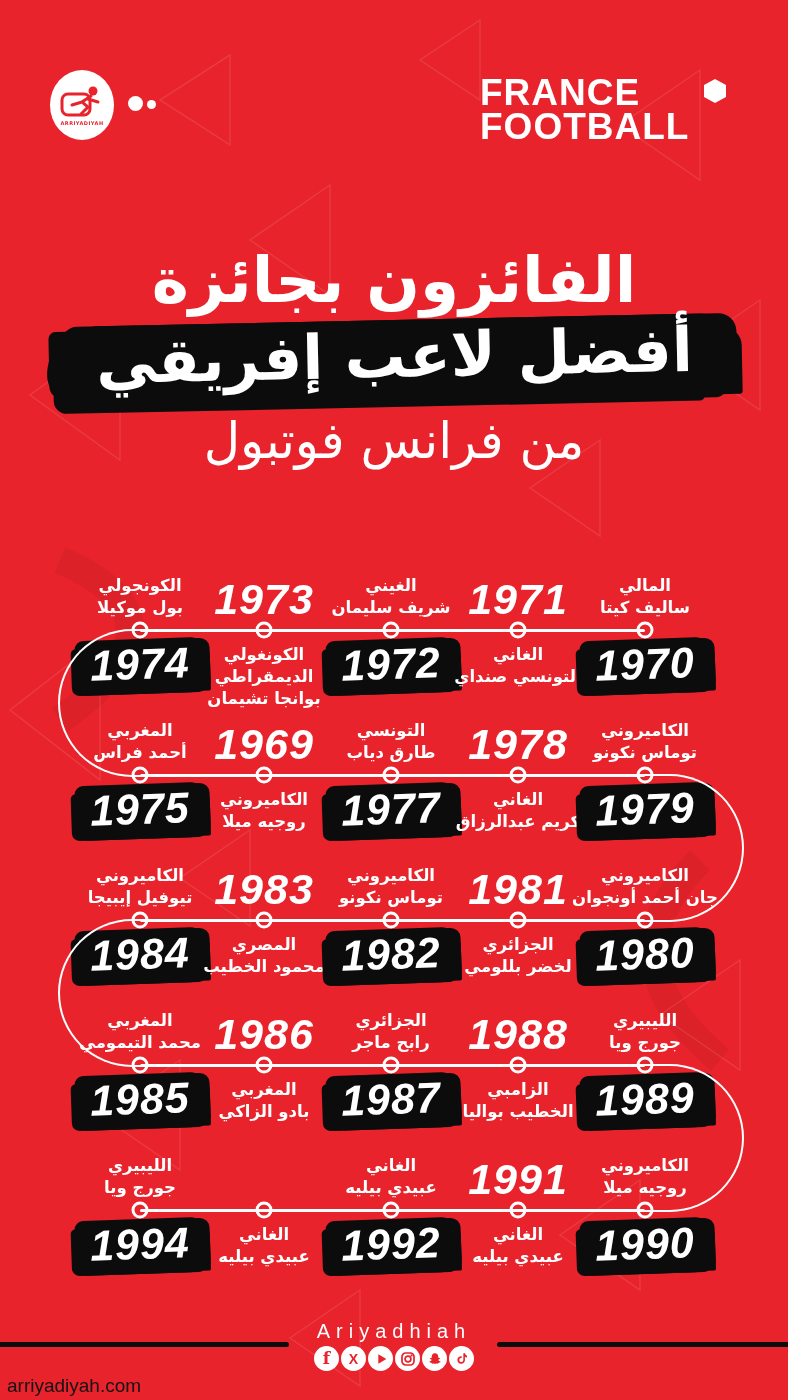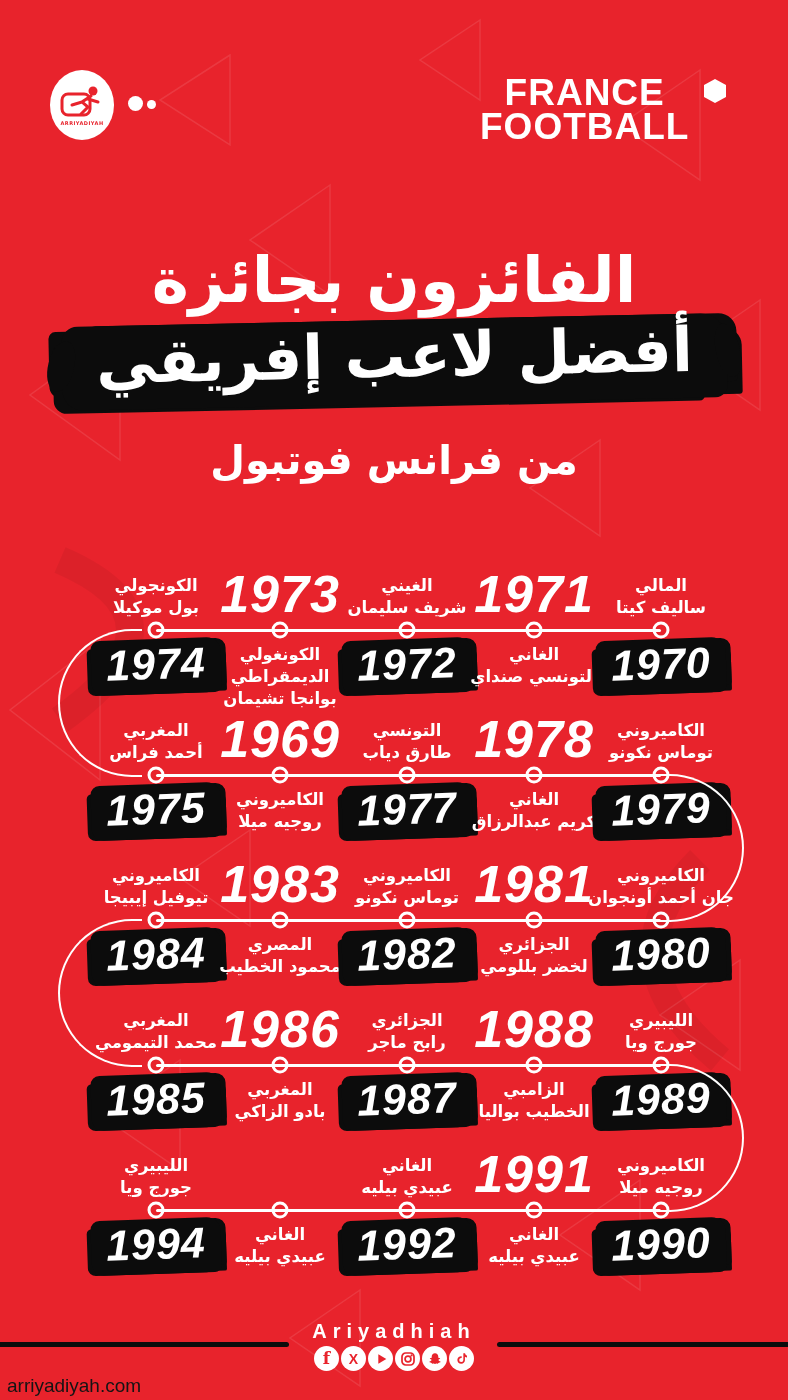--- a/index.html
+++ b/index.html
@@ -11,63 +11,63 @@
   }
   
   #bg-pattern{position:absolute;inset:0;pointer-events:none;}
   
   .logo-wrap{position:absolute;left:50px;top:70px;width:120px;height:75px;}
   .logo-oval{position:absolute;left:0;top:0;width:64px;height:70px;background:#fff;border-radius:50%;
     display:flex;flex-direction:column;align-items:center;justify-content:center;}
   .logo-name{color:#E8232C;font-size:5px;font-weight:700;letter-spacing:.5px;margin-top:1px;}
   .logo-dot-big{position:absolute;left:78px;top:26px;width:15px;height:15px;background:#fff;border-radius:50%;}
   .logo-dot-small{position:absolute;left:97px;top:30px;width:9px;height:9px;background:#fff;border-radius:50%;}
-  .ff-wrap{position:absolute;left:480px;top:76px;color:#fff;text-align:center;}
+  .ff-wrap{position:absolute;left:480px;top:76px;color:#fff;}
   .ff-text{font-family:"Liberation Sans", sans-serif;font-weight:900;font-size:37px;line-height:.92;
     letter-spacing:1px;transform:scaleY(1.02);}
   .ff-hex{position:absolute;left:224px;top:3px;width:22px;height:24px;background:#fff;
     clip-path:polygon(50% 0,100% 25%,100% 75%,50% 100%,0 75%,0 25%);}
   
   .title{position:absolute;left:0;right:0;top:248px;text-align:center;color:#fff;}
   .title-l1{font-size:63px;font-weight:800;line-height:1.05;}
   .band-row{margin-top:6px;}
   .title-band{display:inline-block;position:relative;background:#0C0C0C;padding:2px 34px 14px;
     border-radius:16px 26px 12px 20px;transform:rotate(-1.2deg);
     box-shadow:-16px 10px 0 -7px #0C0C0C, 18px -8px 0 -8px #0C0C0C, 24px 6px 0 -9px #0C0C0C, -22px -4px 0 -9px #0C0C0C;}
   .title-band::before{content:"";position:absolute;left:-14px;top:14px;width:26px;height:60%;
     background:#0C0C0C;border-radius:60% 40% 55% 45%;transform:rotate(10deg);}
   .title-band::after{content:"";position:absolute;right:-13px;top:10px;width:24px;height:64%;
     background:#0C0C0C;border-radius:45% 60% 40% 55%;transform:rotate(-8deg);}
   .title-l2{position:relative;z-index:2;font-size:61px;font-weight:800;line-height:1.12;}
-  .title-l3{margin-top:33px;font-size:40px;font-weight:700;}
+  .title-l3{margin-top:8px;font-size:50px;font-weight:400;}
   
   #timeline{position:absolute;inset:0;}
-  .trow{position:absolute;left:16px;width:679px;height:145px;}
+  .trow{position:absolute;left:0;width:679px;height:145px;}
   .tline{position:absolute;left:140px;width:505px;top:71px;height:2.5px;background:#fff;border-radius:2px;}
   .tcurve{position:absolute;box-sizing:border-box;border:2.5px solid #fff;}
   .tcurve.left{border-right:none;border-radius:76px 0 0 76px;}
   .tcurve.right{border-left:none;border-radius:0 76px 76px 0;}
   .tcol{position:absolute;top:0;height:145px;width:178px;transform:translateX(-50%);}
   .tnode{position:absolute;left:50%;top:72px;transform:translate(-50%,-50%);
     width:11px;height:11px;border:3.5px solid #fff;border-radius:50%;background:transparent;z-index:3;}
   .tlabel{position:absolute;width:100%;text-align:center;color:#fff;font-size:16.5px;font-weight:700;line-height:1.32;}
   .tlabel.above{bottom:calc(100% - 72px + 11px);}
   .tlabel.below{top:calc(72px + 14px);}
   .tyear{position:absolute;left:50%;font-family:"Liberation Sans", sans-serif;
     font-style:italic;font-weight:900;color:#fff;white-space:nowrap;z-index:2;}
-  .tyear.plain{bottom:calc(100% - 72px + 6px);transform:translateX(-50%);font-size:52px;letter-spacing:1px;}
+  .tyear.plain{bottom:calc(100% - 72px + 6px);transform:translateX(-50%);font-size:43px;letter-spacing:1px;}
   .tyear.badge{top:calc(72px + 9px);transform:translateX(-50%) rotate(-2deg);font-size:43px;
     background:#0C0C0C;padding:1px 15px 5px;border-radius:9px 14px 7px 12px;letter-spacing:1px;
     box-shadow:-8px 4px 0 -4px #0C0C0C, 9px -3px 0 -4px #0C0C0C, 10px 4px 0 -5px #0C0C0C;}
   
   .foot-bar{position:absolute;top:1342px;height:5px;background:#0C0C0C;}
   .foot-bar.left{left:0;width:289px;border-radius:0 3px 3px 0;}
   .foot-bar.right{left:497px;right:0;border-radius:3px 0 0 3px;}
   .foot-brand{position:absolute;left:0;right:0;top:1320px;text-align:center;color:#fff;
-    font-family:"Liberation Sans", sans-serif;font-size:20px;font-weight:700;letter-spacing:6px;}
+    font-family:"Liberation Sans", sans-serif;font-size:20px;font-weight:400;letter-spacing:6px;}
   .foot-icons{position:absolute;left:0;right:0;top:1346px;display:flex;justify-content:center;gap:2px;}
   .sicon{width:25px;height:25px;border-radius:50%;background:#fff;display:flex;align-items:center;justify-content:center;
     color:#E8232C;font-family:"Liberation Sans", sans-serif;font-weight:900;font-size:15px;}
   .sicon svg{width:16px;height:16px;}
   .website{position:absolute;left:7px;bottom:3px;color:#141414;font-size:19px;font-weight:400;
     font-family:"Liberation Sans", sans-serif;}
 </style>
 </head>
 <body>
 

